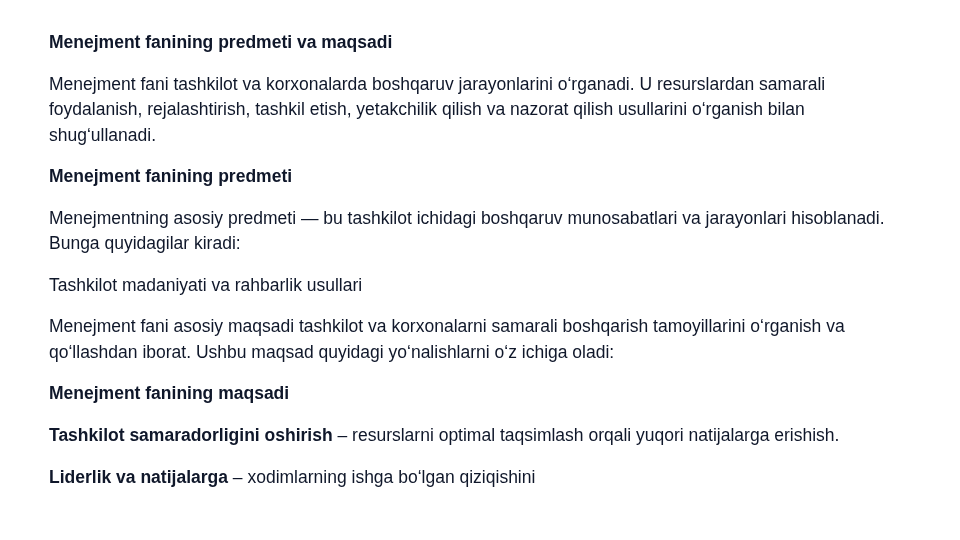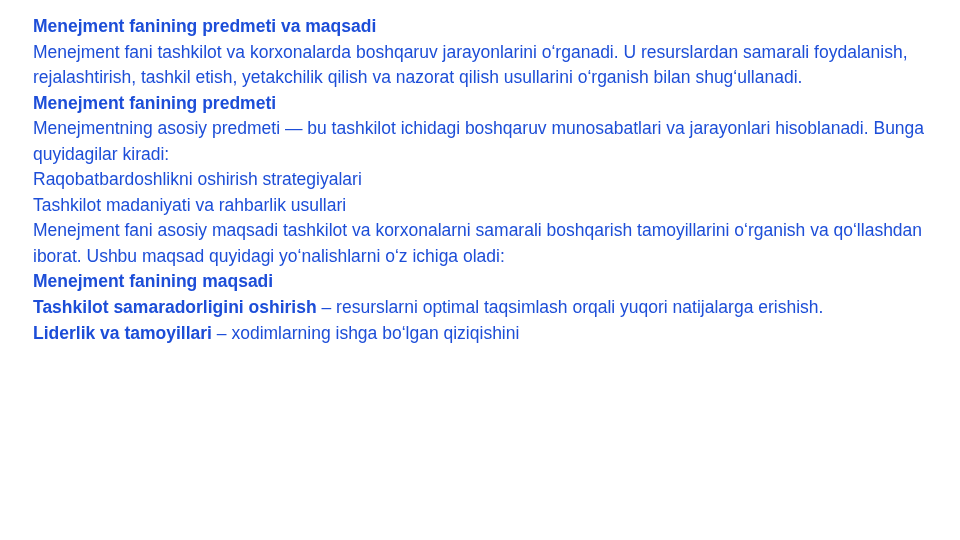--- a/index.html
+++ b/index.html
@@ -19,25 +19,25 @@
     width: 960px;
     height: 540px;
     padding: 14px 30px 0 33px;
     background: #ffffff;
   }
   .doc-body {
     font-size: 17.5px;
     line-height: 1.46;
   }
   .para {
-    margin: 0;
+    margin: 16px;
     padding: 0;
     font-size: 17.5px;
     line-height: 1.46;
-    color: #1d4ed8;
+    color: #0f172a;
     white-space: normal;
   }
   .heading {
     font-weight: bold;
   }
   .run-bold {
     font-weight: bold;
   }
 </style>
 </head>
@@ -47,25 +47,24 @@
   <div class="doc-body">
 
     <p class="para heading">Menejment fanining predmeti va maqsadi</p>
 
     <p class="para">Menejment fani tashkilot va korxonalarda boshqaruv jarayonlarini o‘rganadi. U resurslardan samarali foydalanish, rejalashtirish, tashkil etish, yetakchilik qilish va nazorat qilish usullarini o‘rganish bilan shug‘ullanadi.</p>
 
     <p class="para heading">Menejment fanining predmeti</p>
 
     <p class="para">Menejmentning asosiy predmeti — bu tashkilot ichidagi boshqaruv munosabatlari va jarayonlari hisoblanadi. Bunga quyidagilar kiradi:</p>
 
-    <p class="para">Raqobatbardoshlikni oshirish strategiyalari</p>
     <p class="para">Tashkilot madaniyati va rahbarlik usullari</p>
 
     <p class="para">Menejment fani asosiy maqsadi tashkilot va korxonalarni samarali boshqarish tamoyillarini o‘rganish va qo‘llashdan iborat. Ushbu maqsad quyidagi yo‘nalishlarni o‘z ichiga oladi:</p>
 
     <p class="para heading">Menejment fanining maqsadi</p>
 
     <p class="para"><span class="run-bold">Tashkilot samaradorligini oshirish</span><span> – resurslarni optimal taqsimlash orqali yuqori natijalarga erishish.</span></p>
 
-    <p class="para"><span class="run-bold">Liderlik va tamoyillari</span><span> – xodimlarning ishga bo‘lgan qiziqishini</span></p>
+    <p class="para"><span class="run-bold">Liderlik va natijalarga</span><span> – xodimlarning ishga bo‘lgan qiziqishini</span></p>
 
   </div>
 </div>
 
 </body></html>

